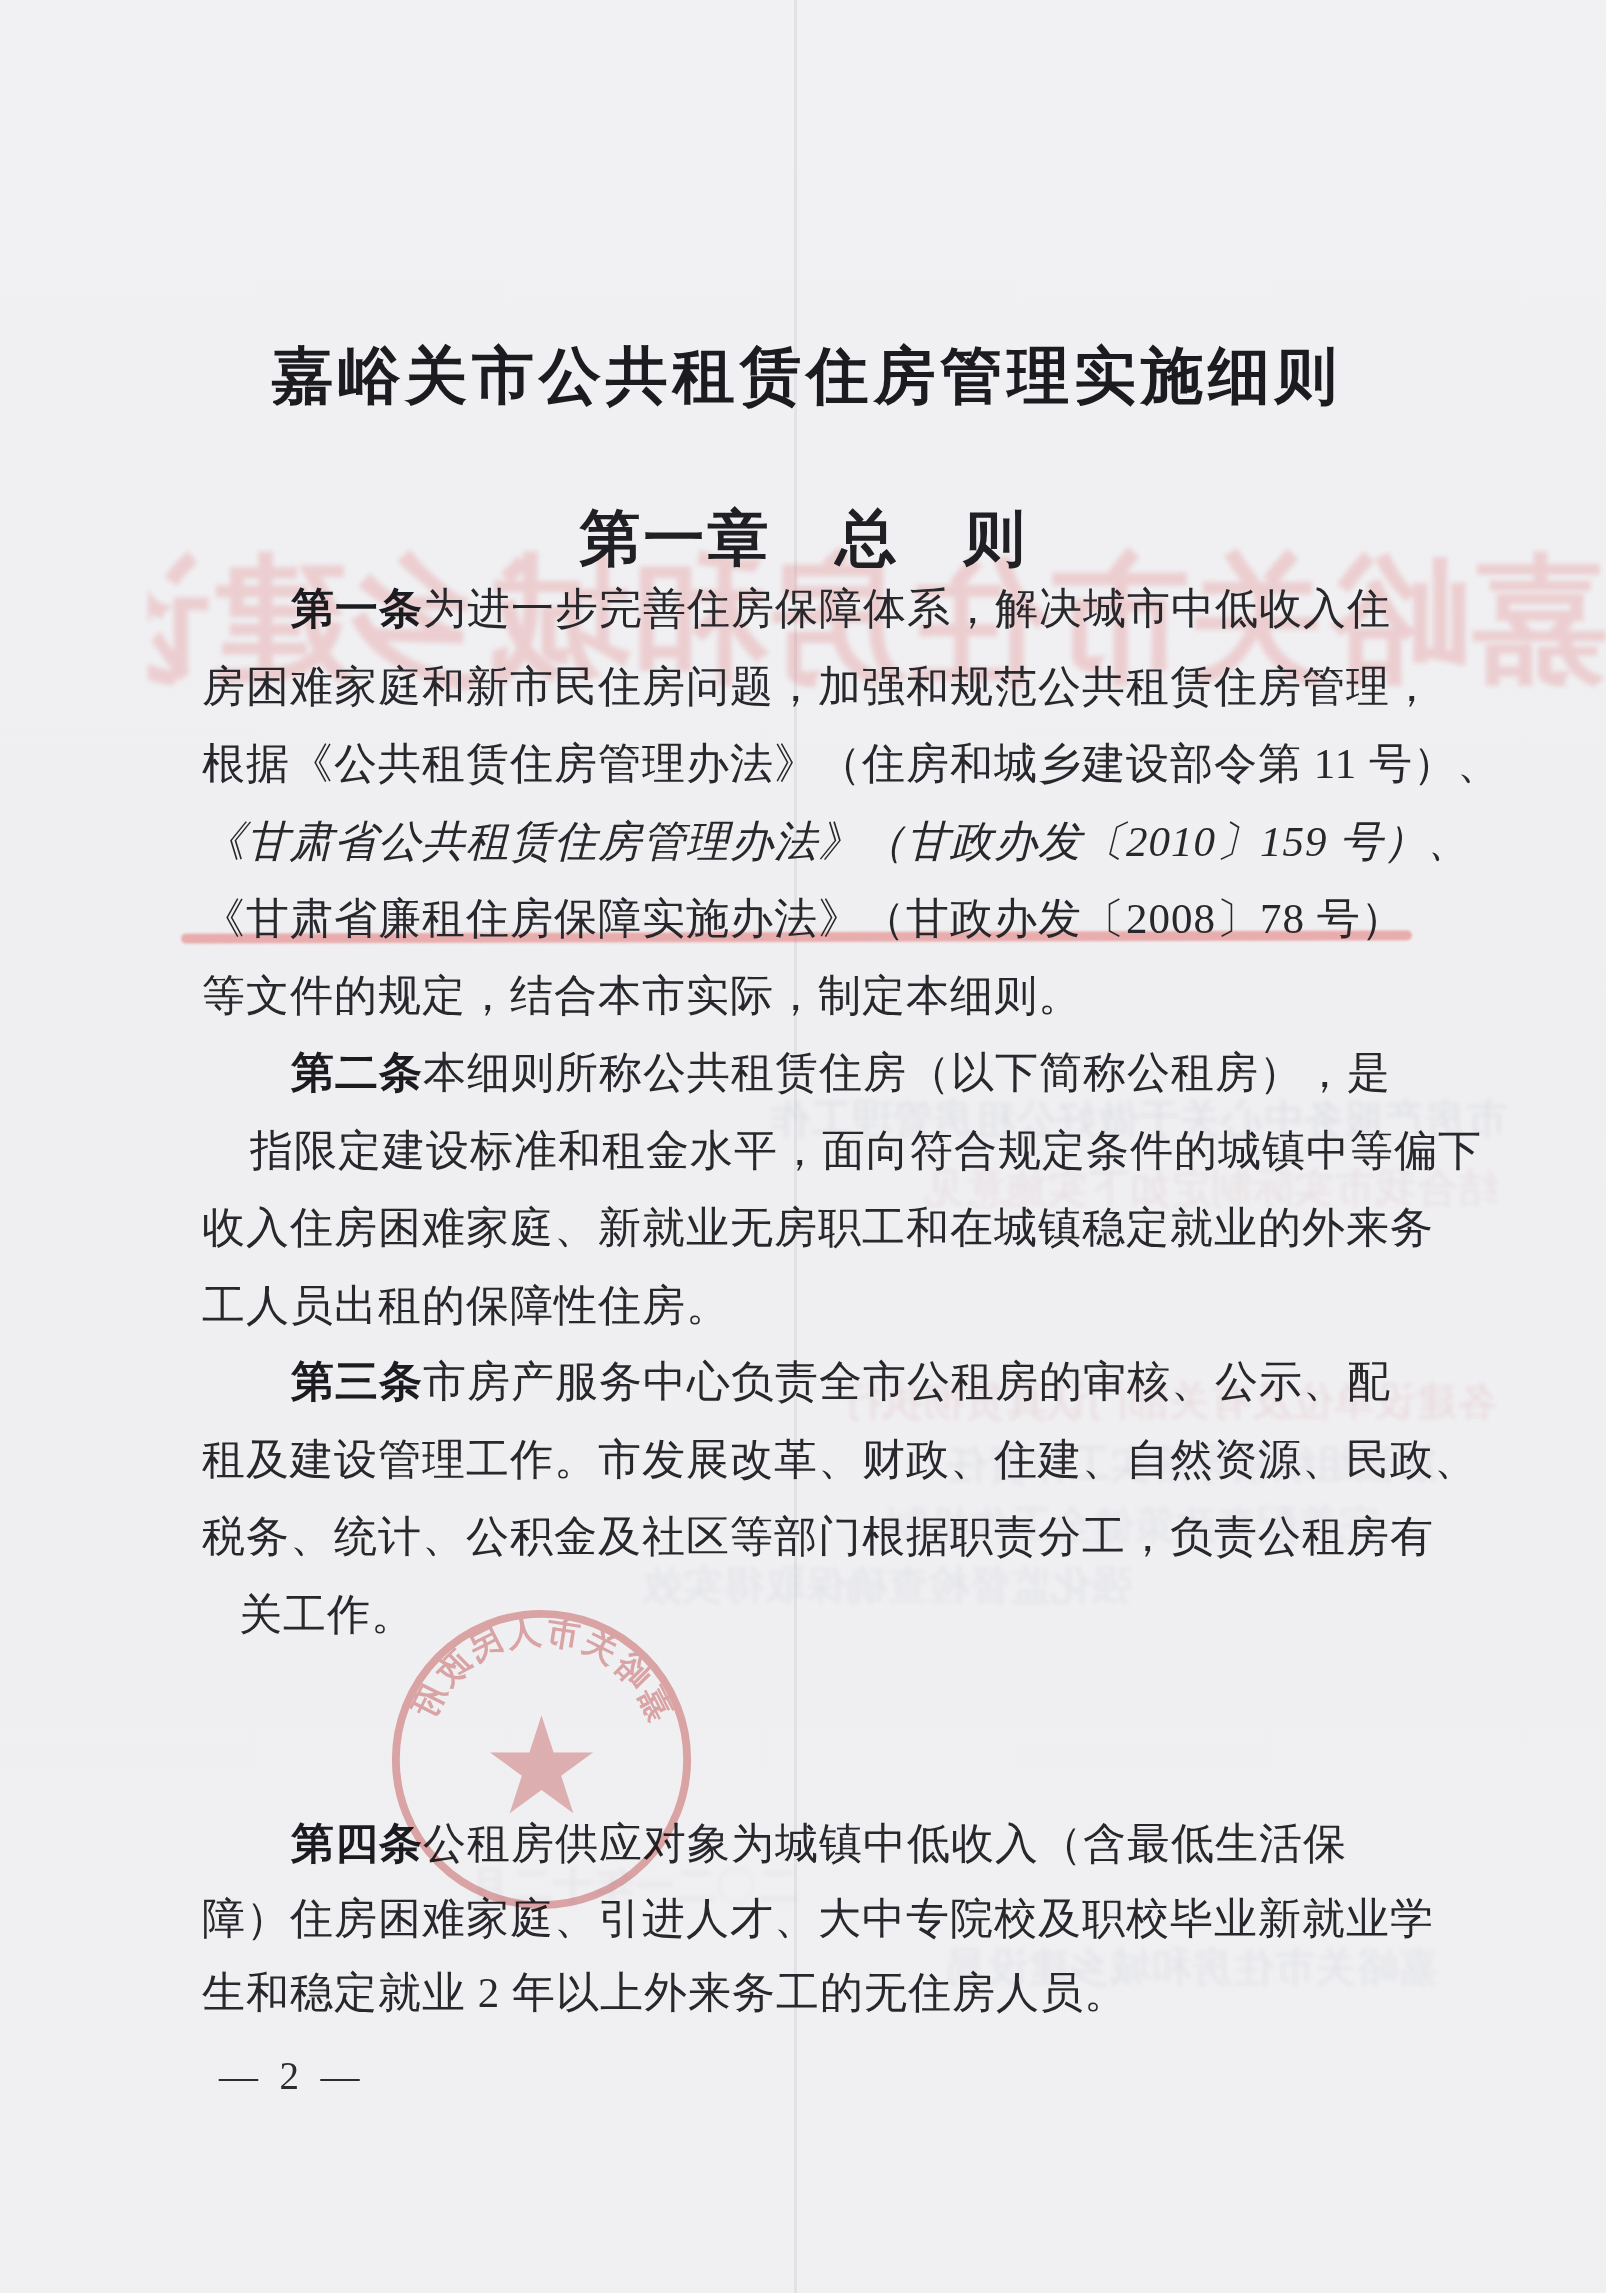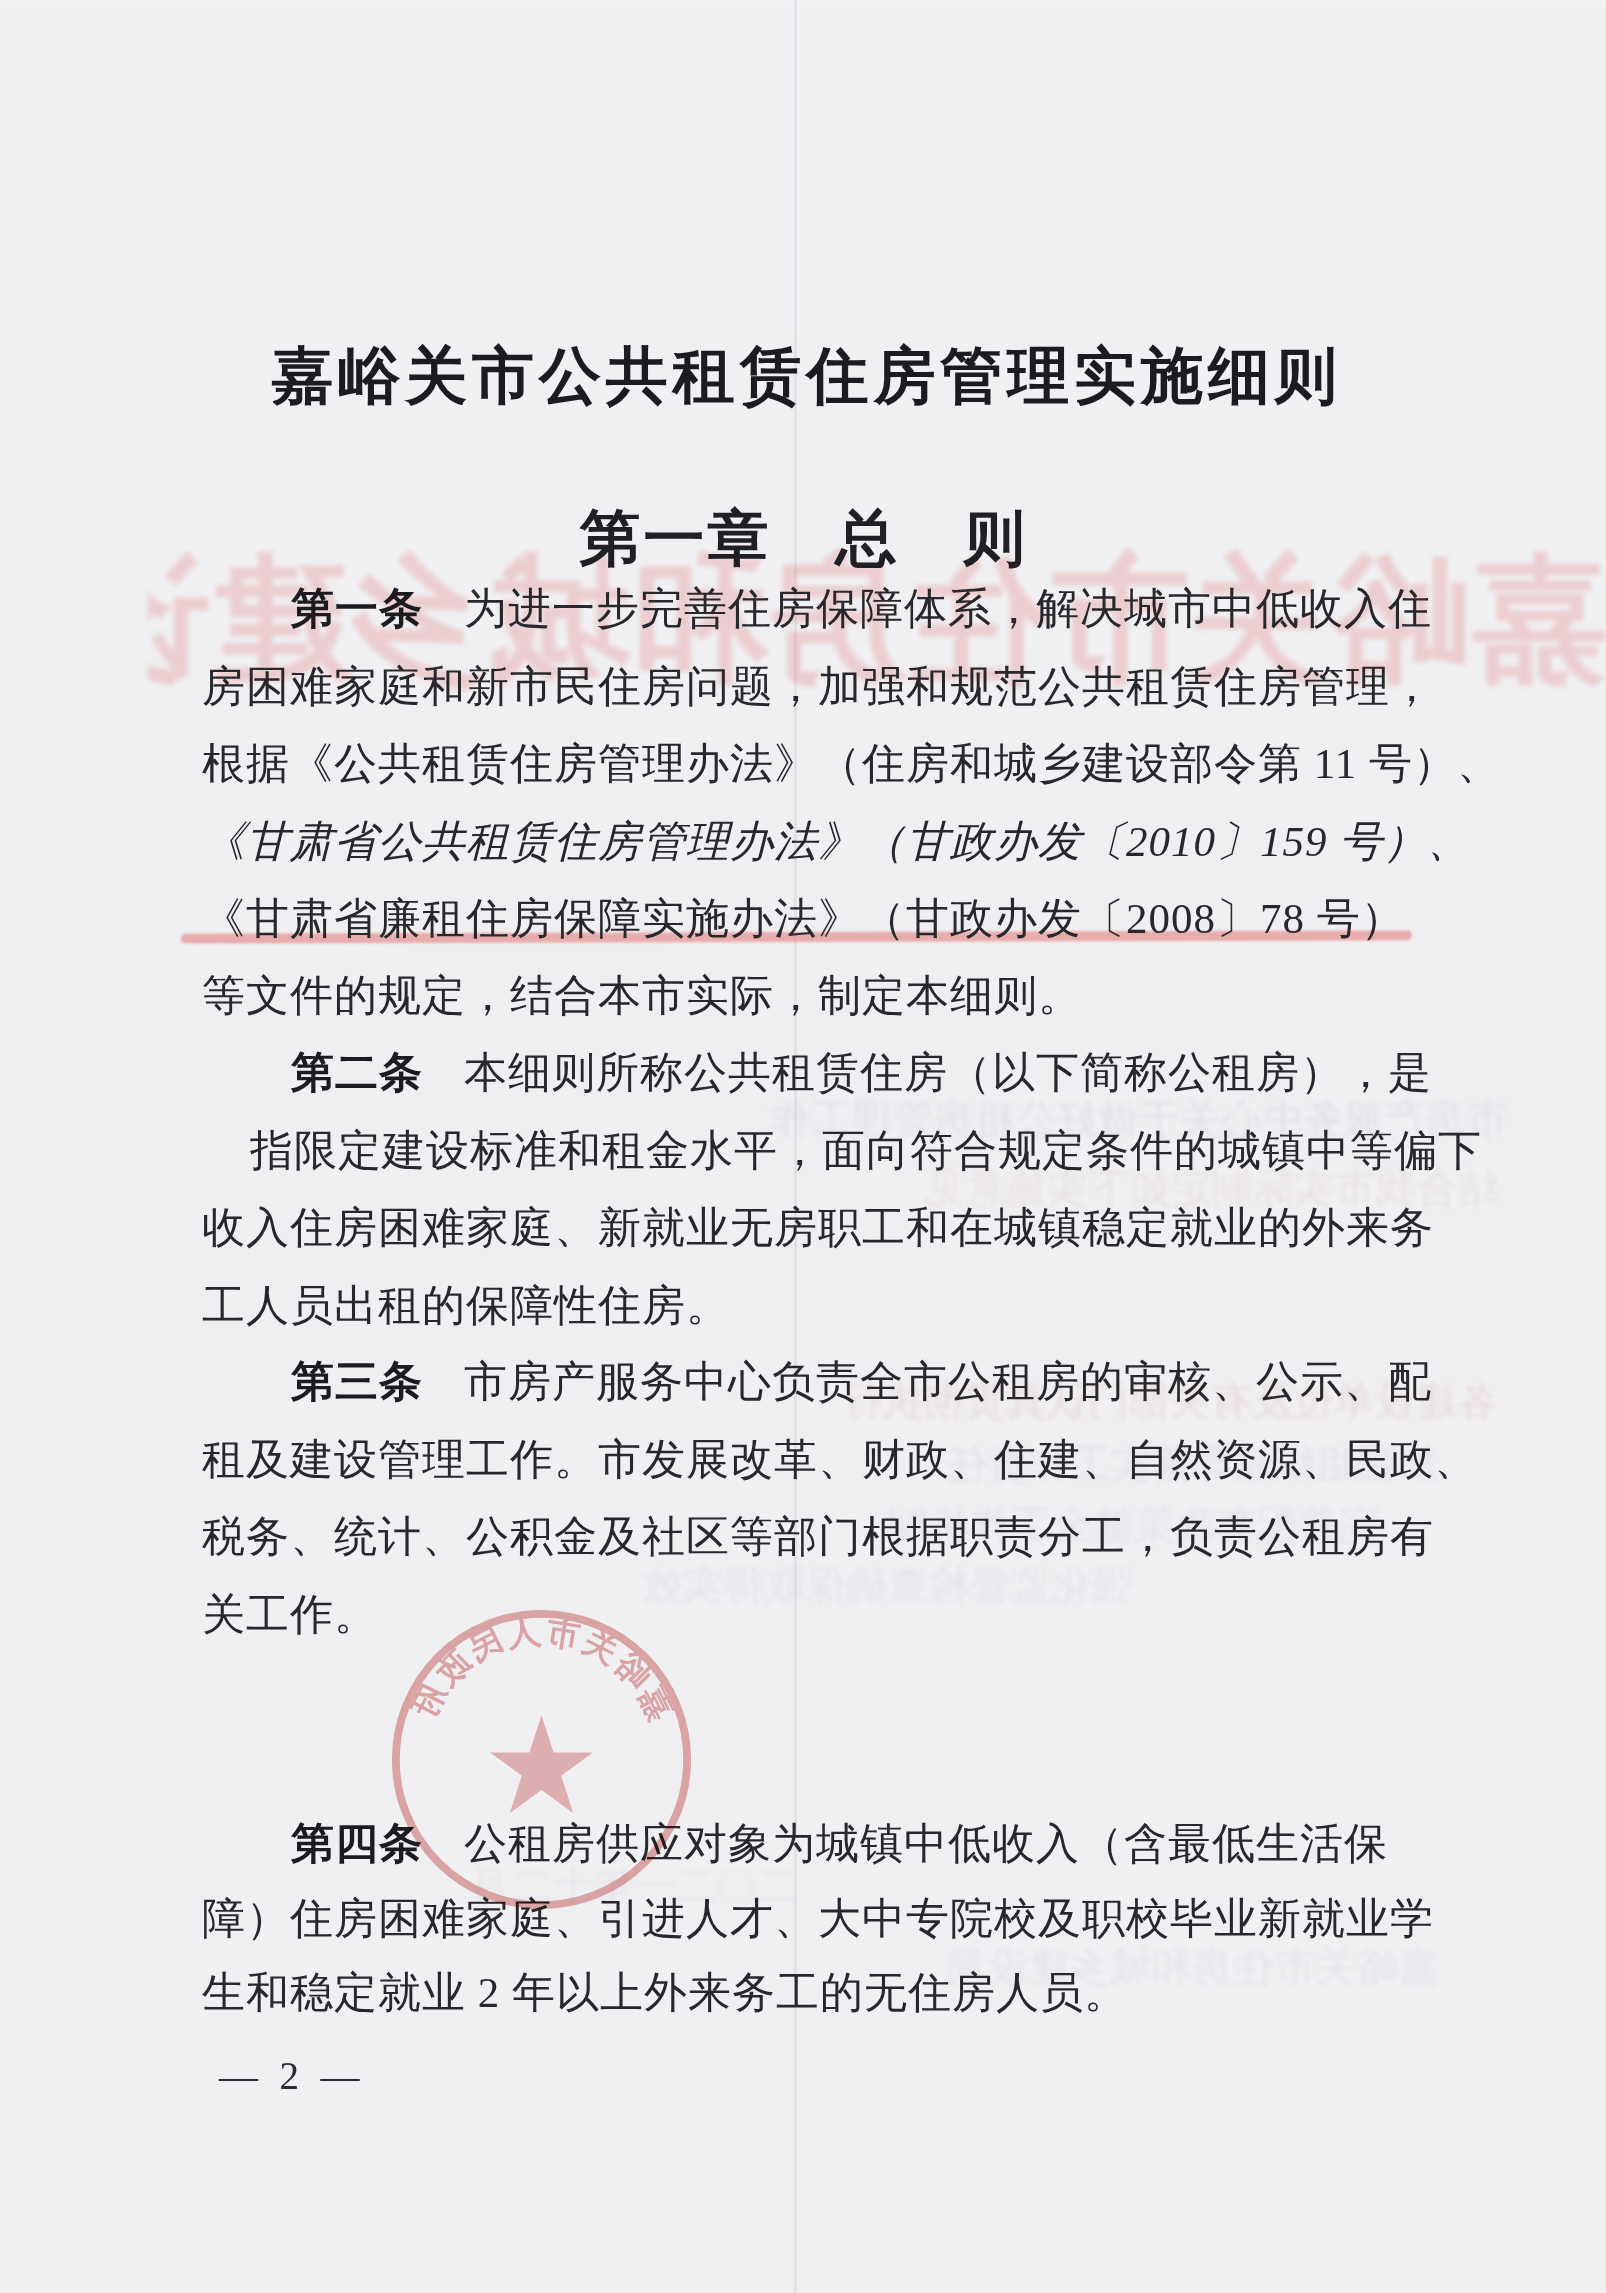--- a/index.html
+++ b/index.html
@@ -44,21 +44,21 @@
   .chap1{top:498px;}
   .chap2{top:1730px;}
   .line{
     position:absolute;left:202px;width:1300px;height:59px;
     font-size:43px;line-height:55px;letter-spacing:1px;
     white-space:nowrap;color:#28282c;
   }
   .line.indent{padding-left:89px;}
   .line .head{
     font-family:"Liberation Sans","DejaVu Sans",sans-serif;
-    font-weight:700;color:#1c1c20;margin-right:41px;
+    font-weight:700;color:#1c1c20;
   }
   .page-number{
     position:absolute;top:2053px;left:219px;
     font-size:39px;letter-spacing:5.9px;color:#2c2c30;
   }
   .seal{
     position:absolute;top:1604px;left:386px;width:311px;height:311px;
     mix-blend-mode:multiply;opacity:0.9;filter:blur(0.6px);
   }
   .bleed-line{
@@ -96,21 +96,21 @@
       <div class="line" style="top: 814px; font-style: italic;"><span>《甘肃省公共租赁住房管理办法》（甘政办发〔2010〕159 号）、</span></div>
       <div class="line" style="top: 891px;"><span>《甘肃省廉租住房保障实施办法》（甘政办发〔2008〕78 号）</span></div>
       <div class="line" style="top: 968px;"><span>等文件的规定，结合本市实际，制定本细则。</span></div>
       <div class="line indent" style="top: 1045px;"><span class="head">第二条</span><span>本细则所称公共租赁住房（以下简称公租房），是</span></div>
       <div class="line" style="top: 1123px; margin-left: 48px;"><span>指限定建设标准和租金水平，面向符合规定条件的城镇中等偏下</span></div>
       <div class="line" style="top: 1200px;"><span>收入住房困难家庭、新就业无房职工和在城镇稳定就业的外来务</span></div>
       <div class="line" style="top: 1278px;"><span>工人员出租的保障性住房。</span></div>
       <div class="line indent" style="top: 1354px;"><span class="head">第三条</span><span>市房产服务中心负责全市公租房的审核、公示、配</span></div>
       <div class="line" style="top: 1432px;"><span>租及建设管理工作。市发展改革、财政、住建、自然资源、民政、</span></div>
       <div class="line" style="top: 1509px;"><span>税务、统计、公积金及社区等部门根据职责分工，负责公租房有</span></div>
-      <div class="line" style="top: 1587px;"><span>关工作。</span></div>
+      <div class="line" style="top: 1587px; margin-left: 37px;"><span>关工作。</span></div>
       <div class="line indent" style="top: 1816px;"><span class="head">第四条</span><span>公租房供应对象为城镇中低收入（含最低生活保</span></div>
       <div class="line" style="top: 1891px;"><span>障）住房困难家庭、引进人才、大中专院校及职校毕业新就业学</span></div>
       <div class="line" style="top: 1965px;"><span>生和稳定就业 2 年以上外来务工的无住房人员。</span></div>
     </div>
   <div class="page-number">— 2 —</div>
 
   <svg class="seal" viewBox="0 0 316 316">
     <g transform="translate(316,0) scale(-1,1)" opacity="0.55">
       <circle cx="158" cy="158" r="148" fill="none" stroke="#cf5a5c" stroke-width="8"></circle>
       <polygon points="158,113 170.3,151.0 210.3,151.0 178.0,174.5 190.3,212.5 158,189 125.7,212.5 138.0,174.5 105.7,151.0 145.7,151.0" fill="#cf5a5c" opacity="0.85"></polygon>

